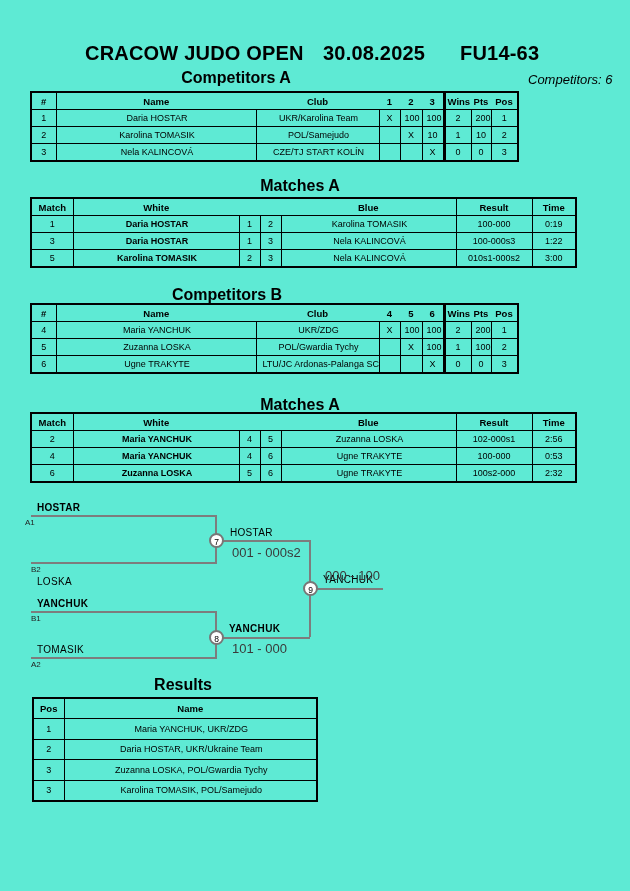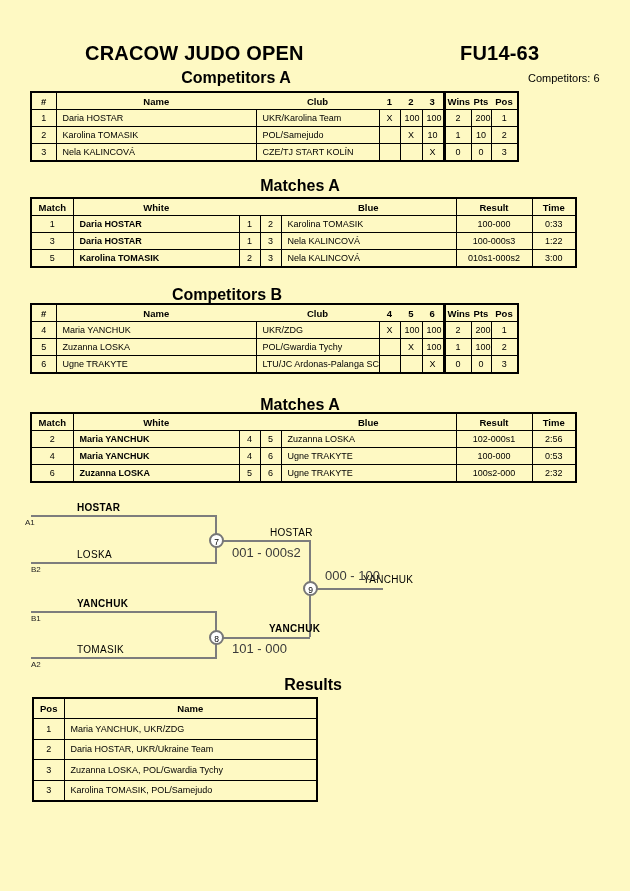--- a/index.html
+++ b/index.html
@@ -1,57 +1,58 @@
 <!DOCTYPE html>
 <html><head>
 <meta charset="utf-8">
 <style>
   html,body{margin:0;padding:0;background:#e8e8e8;}
-  #page{position:relative;width:630px;height:891px;background:#fef9c3;
+  #page{position:relative;width:630px;height:891px;background:#5eead4;
         font-family:"Liberation Sans", sans-serif;color:#000;overflow:hidden;}
   .abs{position:absolute;}
   
   .title{top:42px;font-size:20px;font-weight:bold;white-space:nowrap;letter-spacing:0.2px;}
   .t-event{left:85px;}
   .t-date{left:323px;}
   .t-cat{left:460px;}
   
   .sec{font-size:16px;font-weight:bold;text-align:center;white-space:nowrap;}
-  .count{font-size:11px;}
+  .count{font-size:13px;font-style:italic;}
   
   table{border-collapse:collapse;table-layout:fixed;font-size:9px;}
   table.tbl{border:2px solid #000;}
   .tbl th,.tbl td{border:1px solid #000;padding:0 4px;height:16px;overflow:hidden;
                   vertical-align:middle;white-space:nowrap;}
   .tbl th{font-size:9.5px;font-weight:bold;text-align:center;padding:0 2px;}
   .tbl tr{height:17px;}
   .ctr{text-align:center;}
-  .lft{text-align:left;padding-left:6px !important;}
+  .lft{text-align:center;padding-left:6px !important;}
   .b{font-weight:bold;}
   
   .nr{border-right:none !important;}
   .nl{border-left:none !important;}
   .thick{border-left:3px solid #000 !important;}
   .spill{overflow:visible !important;position:relative;z-index:2;}
   
   .res tr{height:20.5px;}
   
   .brline{position:absolute;background:#7d7d7d;}
-  .brname{position:absolute;font-size:10px;letter-spacing:0.3px;white-space:nowrap;margin-left:40px;}
+  .brname{position:absolute;font-size:10px;letter-spacing:0.3px;white-space:nowrap;}
   .brseed{position:absolute;font-size:8px;color:#222;}
   .brscore{position:absolute;font-size:13px;color:#3a3a3a;white-space:nowrap;}
   .node{position:absolute;width:15px;height:15px;border:2px solid #777;border-radius:50%;
         background:#fff;font-size:8.5px;line-height:15px;text-align:center;z-index:3;box-sizing:border-box;}
 </style>
 </head>
 <body>
 
 <div id="page">
 
   <div class="abs title t-event">CRACOW JUDO OPEN</div>
+  <div class="abs title t-date">30.08.2025</div>
   <div class="abs title t-cat">FU14-63</div>
 
   <div class="abs sec" style="left:0;width:472px;top:69px;">Competitors A</div>
   <div class="abs count" style="left:528px;top:72px;">Competitors: 6</div>
 
   <table class="tbl" style="position:absolute;left:30px;top:91px;width:488px;">
     <colgroup>
         <col style="width:25px">
         <col style="width:200px">
         <col style="width:123px">
@@ -136,21 +137,21 @@
       </tr>
     </thead>
     <tbody>
       <tr>
         <td class="ctr">1</td>
         <td class="lft b">Daria HOSTAR</td>
         <td class="ctr">1</td>
         <td class="ctr">2</td>
         <td class="lft">Karolina TOMASIK</td>
         <td class="ctr">100-000</td>
-        <td class="ctr">0:33</td>
+        <td class="ctr">0:19</td>
       </tr>
       <tr>
         <td class="ctr">3</td>
         <td class="lft b">Daria HOSTAR</td>
         <td class="ctr">1</td>
         <td class="ctr">3</td>
         <td class="lft">Nela KALINCOVÁ</td>
         <td class="ctr">100-000s3</td>
         <td class="ctr">1:22</td>
       </tr>
@@ -292,40 +293,40 @@
     <div class="brline" style="left:217px;top:540px;width:93px;height:2px;"></div>
     <div class="brline" style="left:31px;top:611px;width:186px;height:2px;"></div>
     <div class="brline" style="left:31px;top:657px;width:186px;height:2px;"></div>
     <div class="brline" style="left:215px;top:611px;width:2px;height:48px;"></div>
     <div class="brline" style="left:217px;top:637px;width:93px;height:2px;"></div>
     <div class="brline" style="left:309px;top:540px;width:2px;height:97px;"></div>
     <div class="brline" style="left:311px;top:588px;width:72px;height:2px;"></div>
 
     <div class="brname b" style="left:37px;top:502px;">HOSTAR</div>
     <div class="brseed" style="left:25px;top:518px;">A1</div>
-    <div class="brname" style="left:37px;top:549px;">LOSKA</div>
+    <div class="brname" style="left:37px;top:576px;">LOSKA</div>
     <div class="brseed" style="left:31px;top:565px;">B2</div>
     <div class="brname b" style="left:37px;top:598px;">YANCHUK</div>
     <div class="brseed" style="left:31px;top:614px;">B1</div>
     <div class="brname" style="left:37px;top:644px;">TOMASIK</div>
     <div class="brseed" style="left:31px;top:660px;">A2</div>
 
     <div class="node" style="left:209px;top:533px;">7</div>
     <div class="node" style="left:209px;top:630px;">8</div>
     <div class="node" style="left:303px;top:581px;">9</div>
 
     <div class="brname" style="left:230px;top:527px;">HOSTAR</div>
     <div class="brscore" style="left:232px;top:545px;">001 - 000s2</div>
     <div class="brname b" style="left:229px;top:623px;">YANCHUK</div>
     <div class="brscore" style="left:232px;top:641px;">101 - 000</div>
     <div class="brname" style="left:323px;top:574px;">YANCHUK</div>
     <div class="brscore" style="left:325px;top:568px;">000 - 100</div>
   </div>
 
-  <div class="abs sec" style="left:0;width:342px;top:676px;text-align:right;">Results</div>
+  <div class="abs sec" style="left:12px;width:342px;top:676px;">Results</div>
 
   <table class="tbl res" style="position:absolute;left:32px;top:697px;width:284px;">
     <colgroup>
         <col style="width:31px">
         <col style="width:253px">
       </colgroup>
     <thead>
       <tr>
         <th>Pos</th>
         <th>Name</th>

